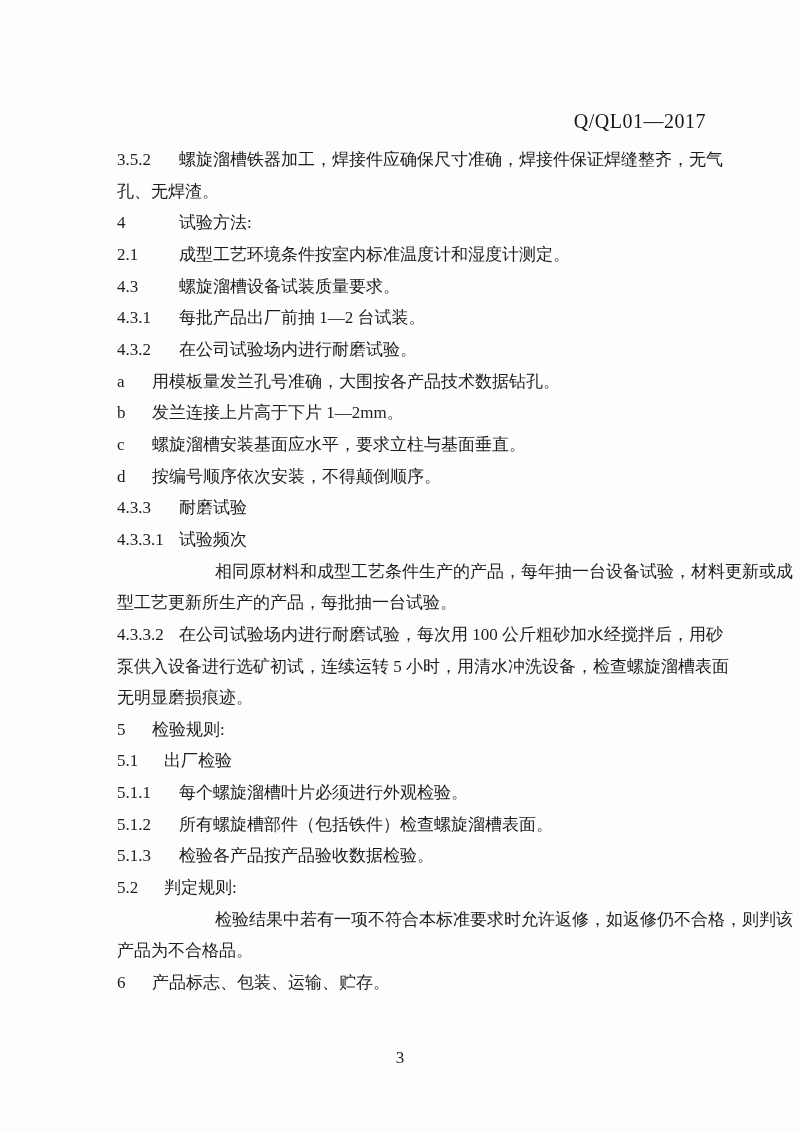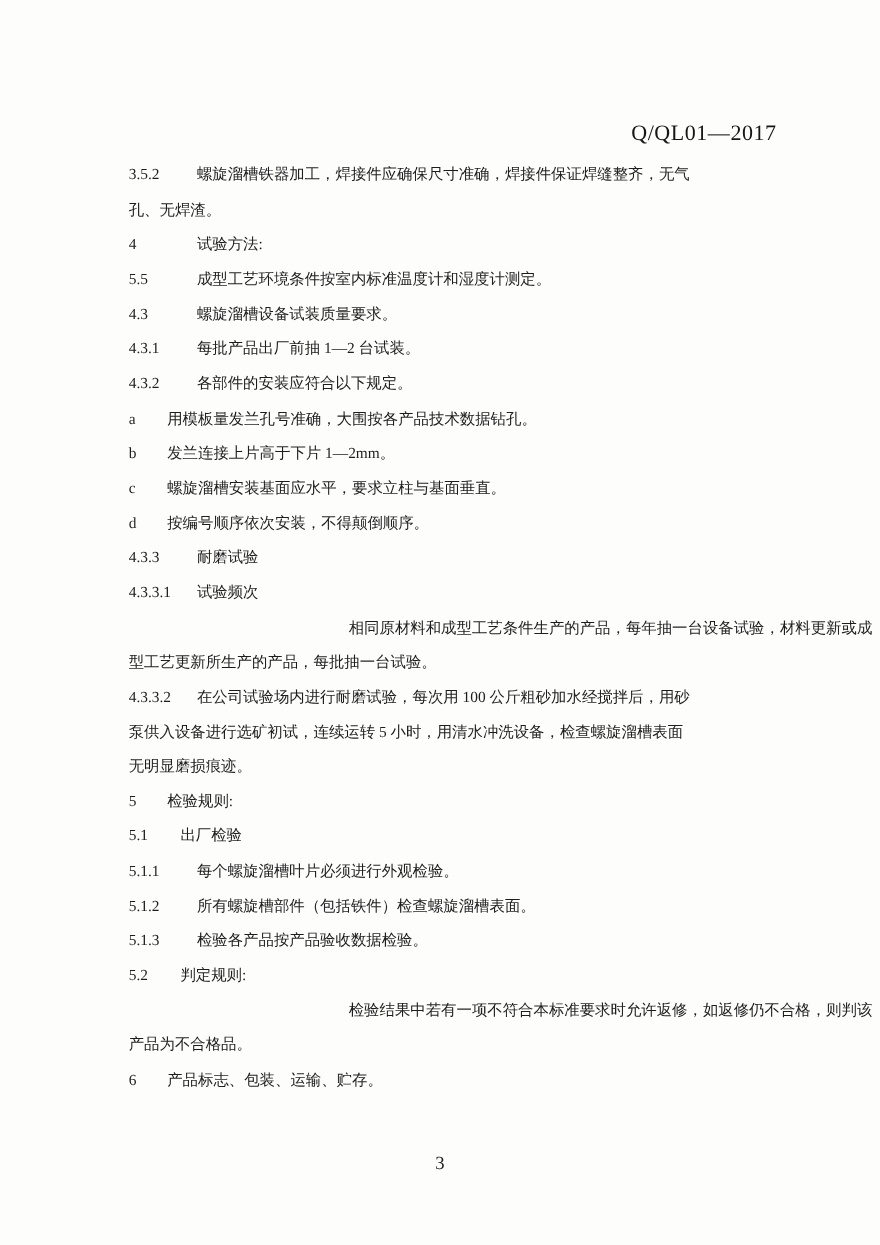--- a/index.html
+++ b/index.html
@@ -23,21 +23,21 @@
     right: 94px;
     font-size: 20px;
     letter-spacing: 0.5px;
     color: #161616;
   }
   .doc-body {
     position: absolute;
     top: 144px;
     left: 117px;
     width: 676px;
-    font-size: 14px;
+    font-size: 17px;
     line-height: 31.65px;
   }
   .para {
     margin: 0;
     padding: 0;
   }
   .line {
     display: block;
     white-space: nowrap;
   }
@@ -71,30 +71,30 @@
 
   <div class="doc-body" id="doc-body">
       <p class="para">
         <span class="line"><span class="num wide">3.5.2</span><span>螺旋溜槽铁器加工，焊接件应确保尺寸准确，焊接件保证焊缝整齐，无气</span></span>
         <span class="line"><span>孔、无焊渣。</span></span>
       </p>
       <p class="para">
         <span class="line"><span class="num wide">4</span><span>试验方法:</span></span>
       </p>
       <p class="para">
-        <span class="line"><span class="num wide">5.5</span><span>成型工艺环境条件按室内标准温度计和湿度计测定。</span></span>
+        <span class="line"><span class="num wide">2.1</span><span>成型工艺环境条件按室内标准温度计和湿度计测定。</span></span>
       </p>
       <p class="para">
         <span class="line"><span class="num wide">4.3</span><span>螺旋溜槽设备试装质量要求。</span></span>
       </p>
       <p class="para">
         <span class="line"><span class="num wide">4.3.1</span><span>每批产品出厂前抽 1—2 台试装。</span></span>
       </p>
       <p class="para">
-        <span class="line"><span class="num wide">4.3.2</span><span>各部件的安装应符合以下规定。</span></span>
+        <span class="line"><span class="num wide">4.3.2</span><span>在公司试验场内进行耐磨试验。</span></span>
       </p>
       <p class="para">
         <span class="line"><span class="num narrow">a</span><span>用模板量发兰孔号准确，大围按各产品技术数据钻孔。</span></span>
       </p>
       <p class="para">
         <span class="line"><span class="num narrow">b</span><span>发兰连接上片高于下片 1—2mm。</span></span>
       </p>
       <p class="para">
         <span class="line"><span class="num narrow">c</span><span>螺旋溜槽安装基面应水平，要求立柱与基面垂直。</span></span>
       </p>

